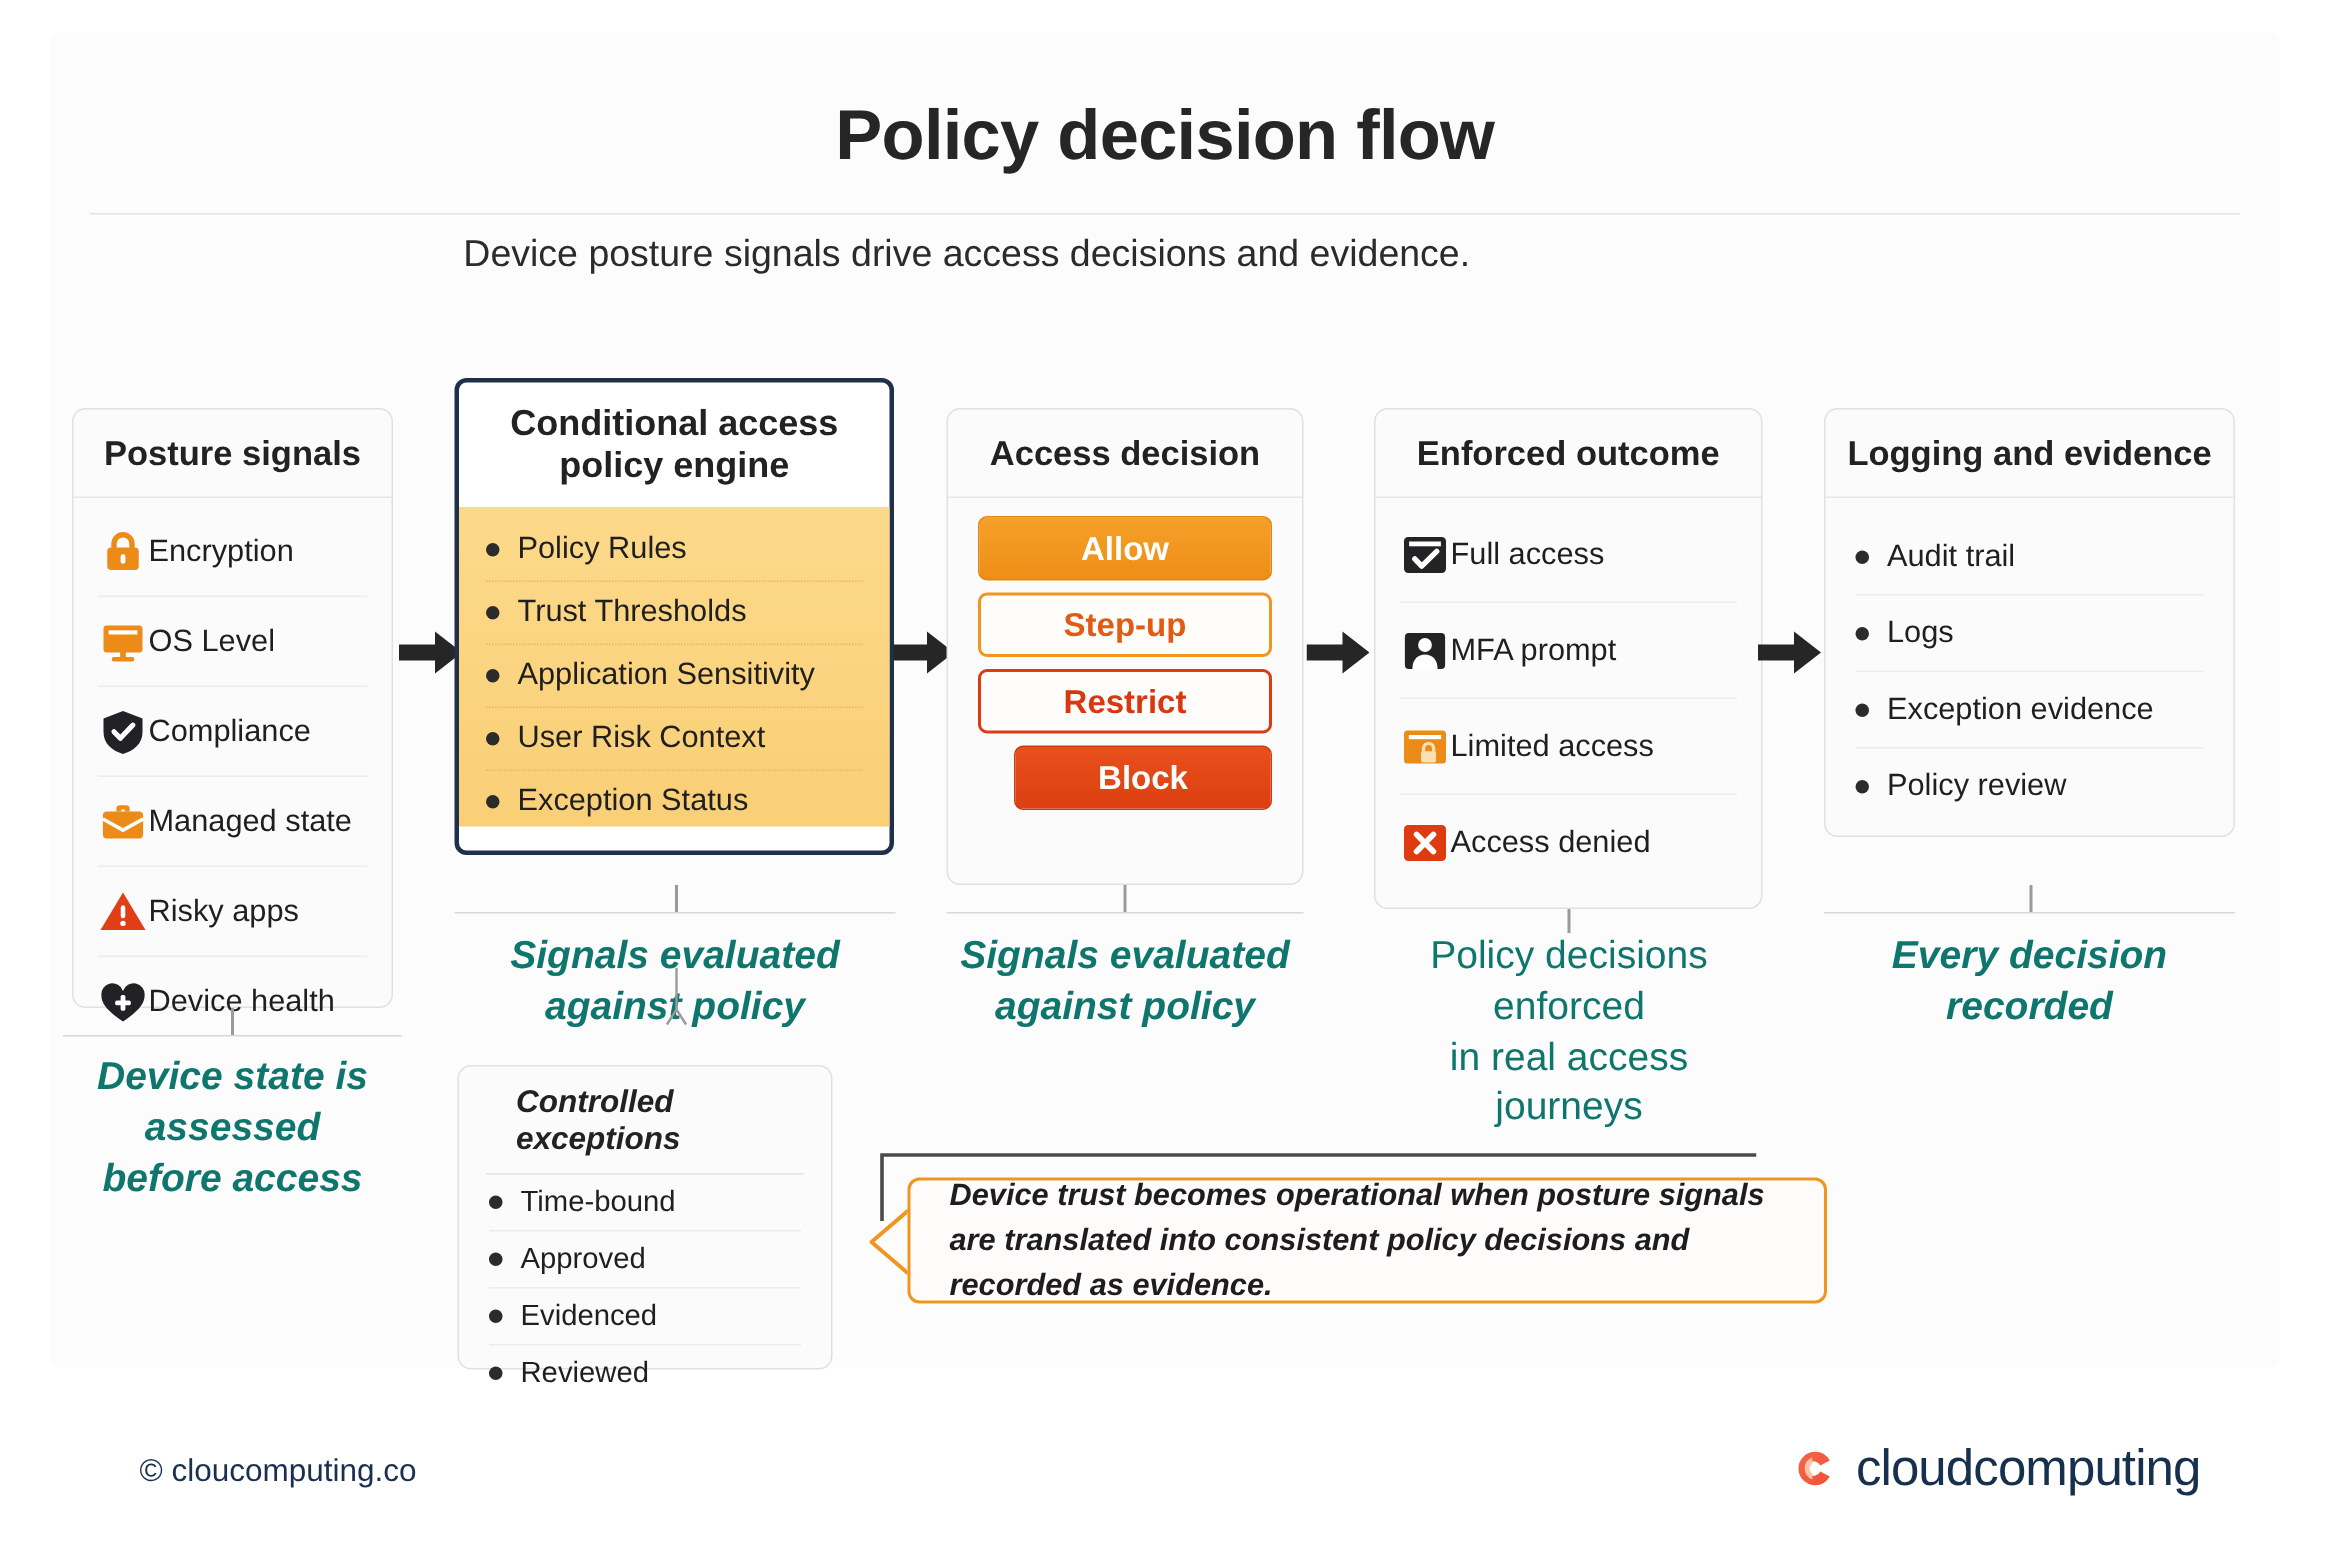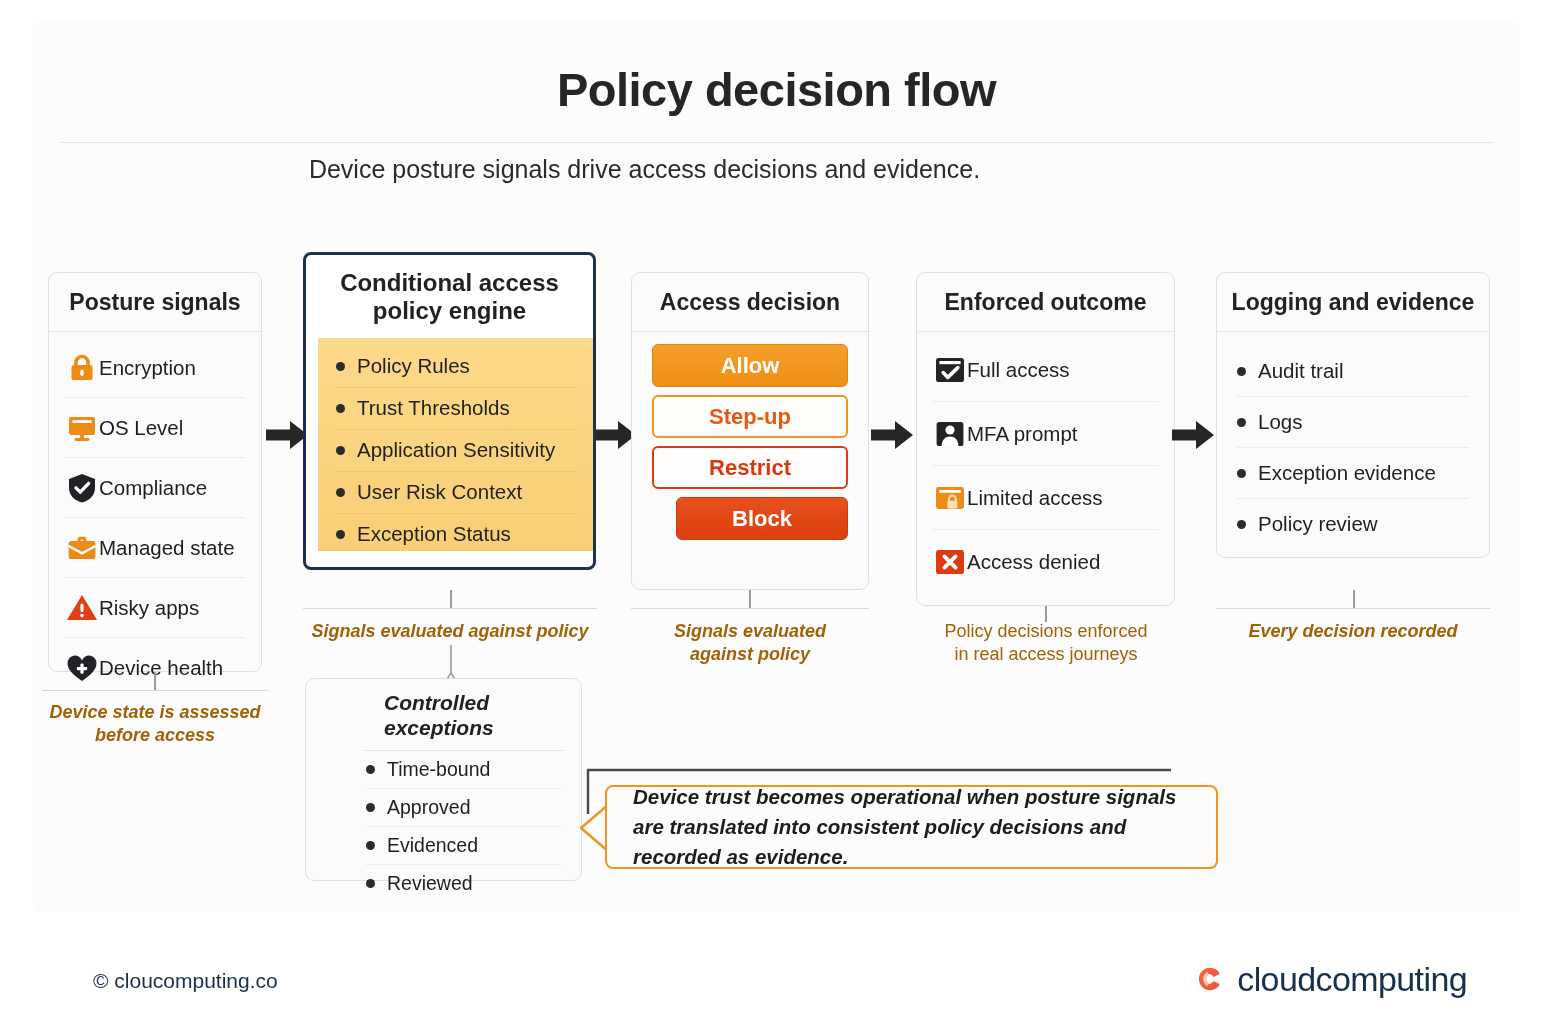--- a/index.html
+++ b/index.html
@@ -79,21 +79,21 @@
   #panel-engine{
     left:303px;top:252px;width:293px;height:318px;
     background:#ffffff;
     border:3px solid #1f3148;
     border-radius:8px;
   }
   #panel-engine .card-head{border-bottom:none;padding:14px 10px 12px 10px;font-size:24px;}
   #panel-engine .engine-body{
     background:linear-gradient(180deg,#fcd98a 0%,#f9cf76 100%);
     padding:8px 18px 10px 18px;
-    height:213px;box-sizing:border-box;margin-left:12px;
+    height:213px;box-sizing:border-box;
   }
   #panel-engine .brow{
     height:41px;border-bottom:1px dotted #e6b958;
   }
   #panel-engine .brow:last-child{border-bottom:none;}
   #panel-engine .brow .lbl{font-size:20.5px;}
 
   
   #panel-decision{left:631px;top:272px;width:238px;height:318px;}
   #panel-decision .card-body{padding:12px 20px;}
@@ -109,35 +109,35 @@
   
   #panel-enforced{left:916px;top:272px;width:259px;height:334px;}
   #panel-enforced .irow{height:63px;}
 
   
   #panel-logging{left:1216px;top:272px;width:274px;height:286px;}
   #panel-logging .card-body{padding:14px 20px;}
   #panel-logging .brow{height:50px;}
 
   
-  #panel-exceptions{left:305px;top:678px;width:277px;height:203px;padding-left:40px;}
+  #panel-exceptions{left:305px;top:710px;width:250px;height:203px;}
   #panel-exceptions .card-head{
     text-align:left;font-style:italic;font-size:21px;
     padding:12px 0 9px 20px;border-bottom:1px solid #e3e3e3;
     margin:0 18px;
   }
   #panel-exceptions .card-body{padding:0 20px;}
   #panel-exceptions .brow{height:37px;}
   #panel-exceptions .brow .lbl{font-size:19.5px;}
 
   
   .caption{
     position:absolute;text-align:center;
     font-style:italic;font-weight:bold;
-    font-size:18px;color:#a16207;line-height:1.3;
+    font-size:26px;color:#0f766e;line-height:1.3;
   }
   .cap-rule{position:absolute;height:1px;background:#d8d8d8;}
   .cap-tick{position:absolute;width:1.5px;background:#9a9a9a;}
 
   
   .arrow{position:absolute;}
 
   
   #callout{
     position:absolute;left:605px;top:785px;width:613px;height:84px;

